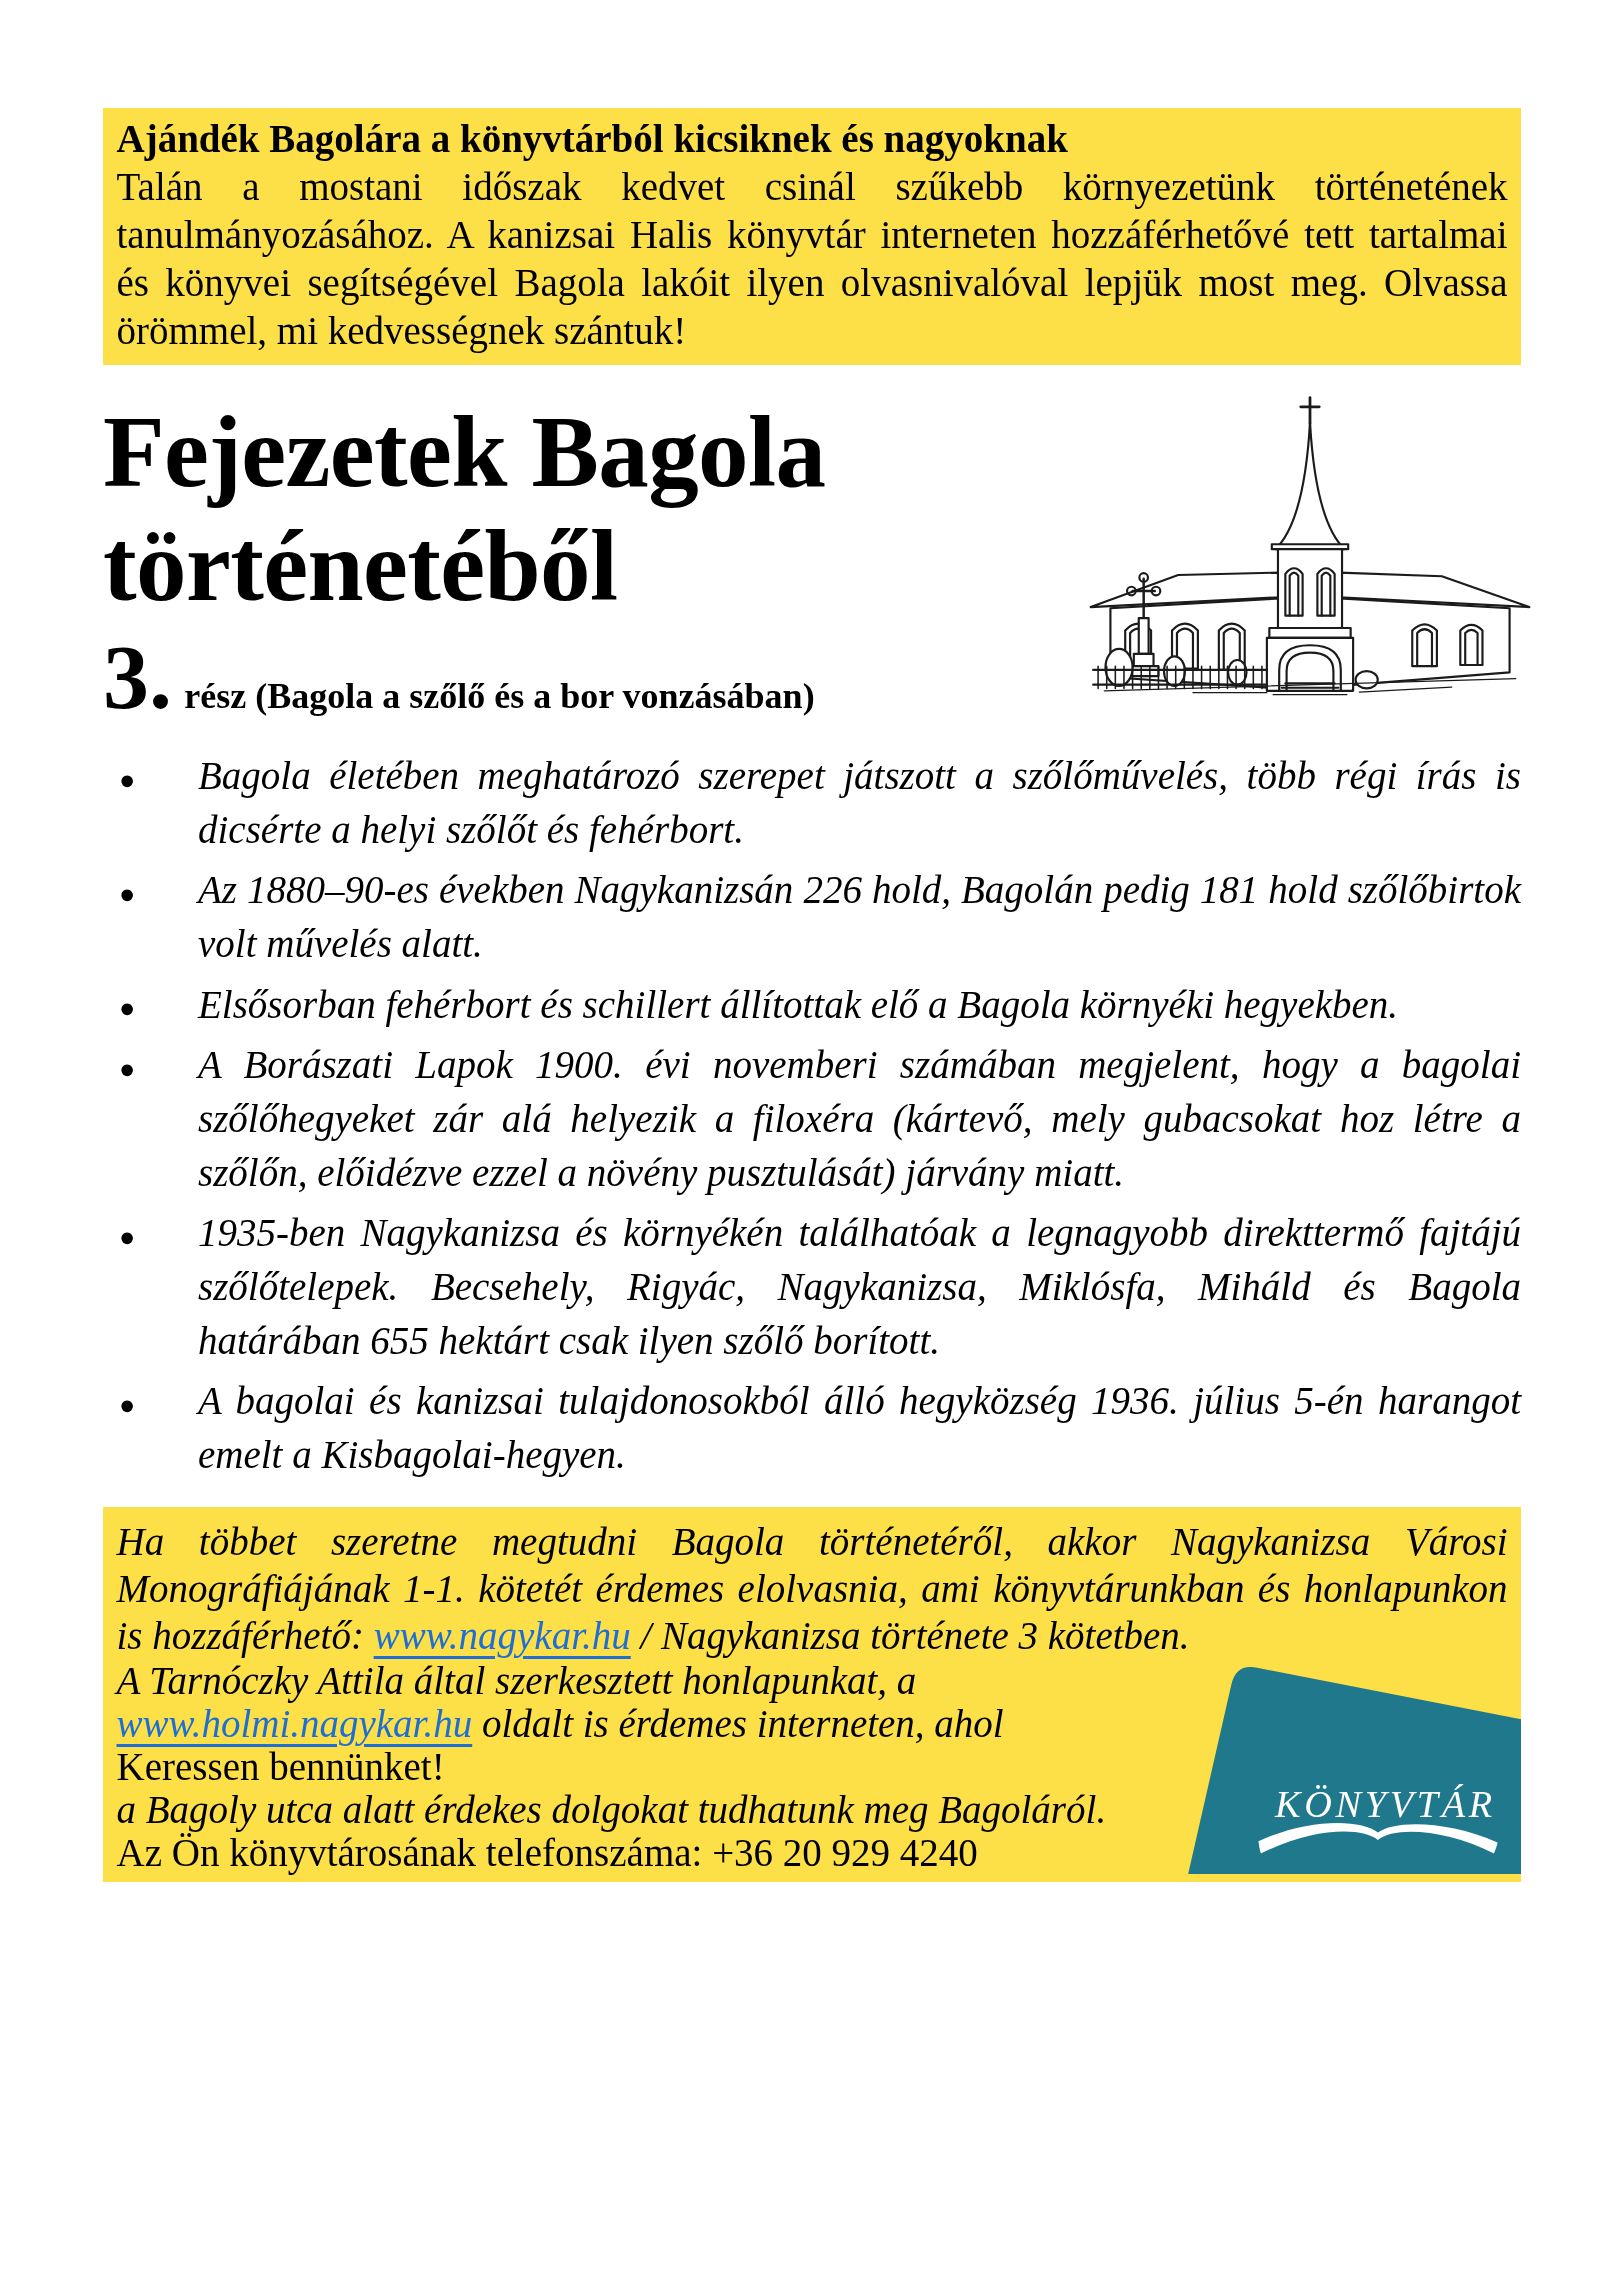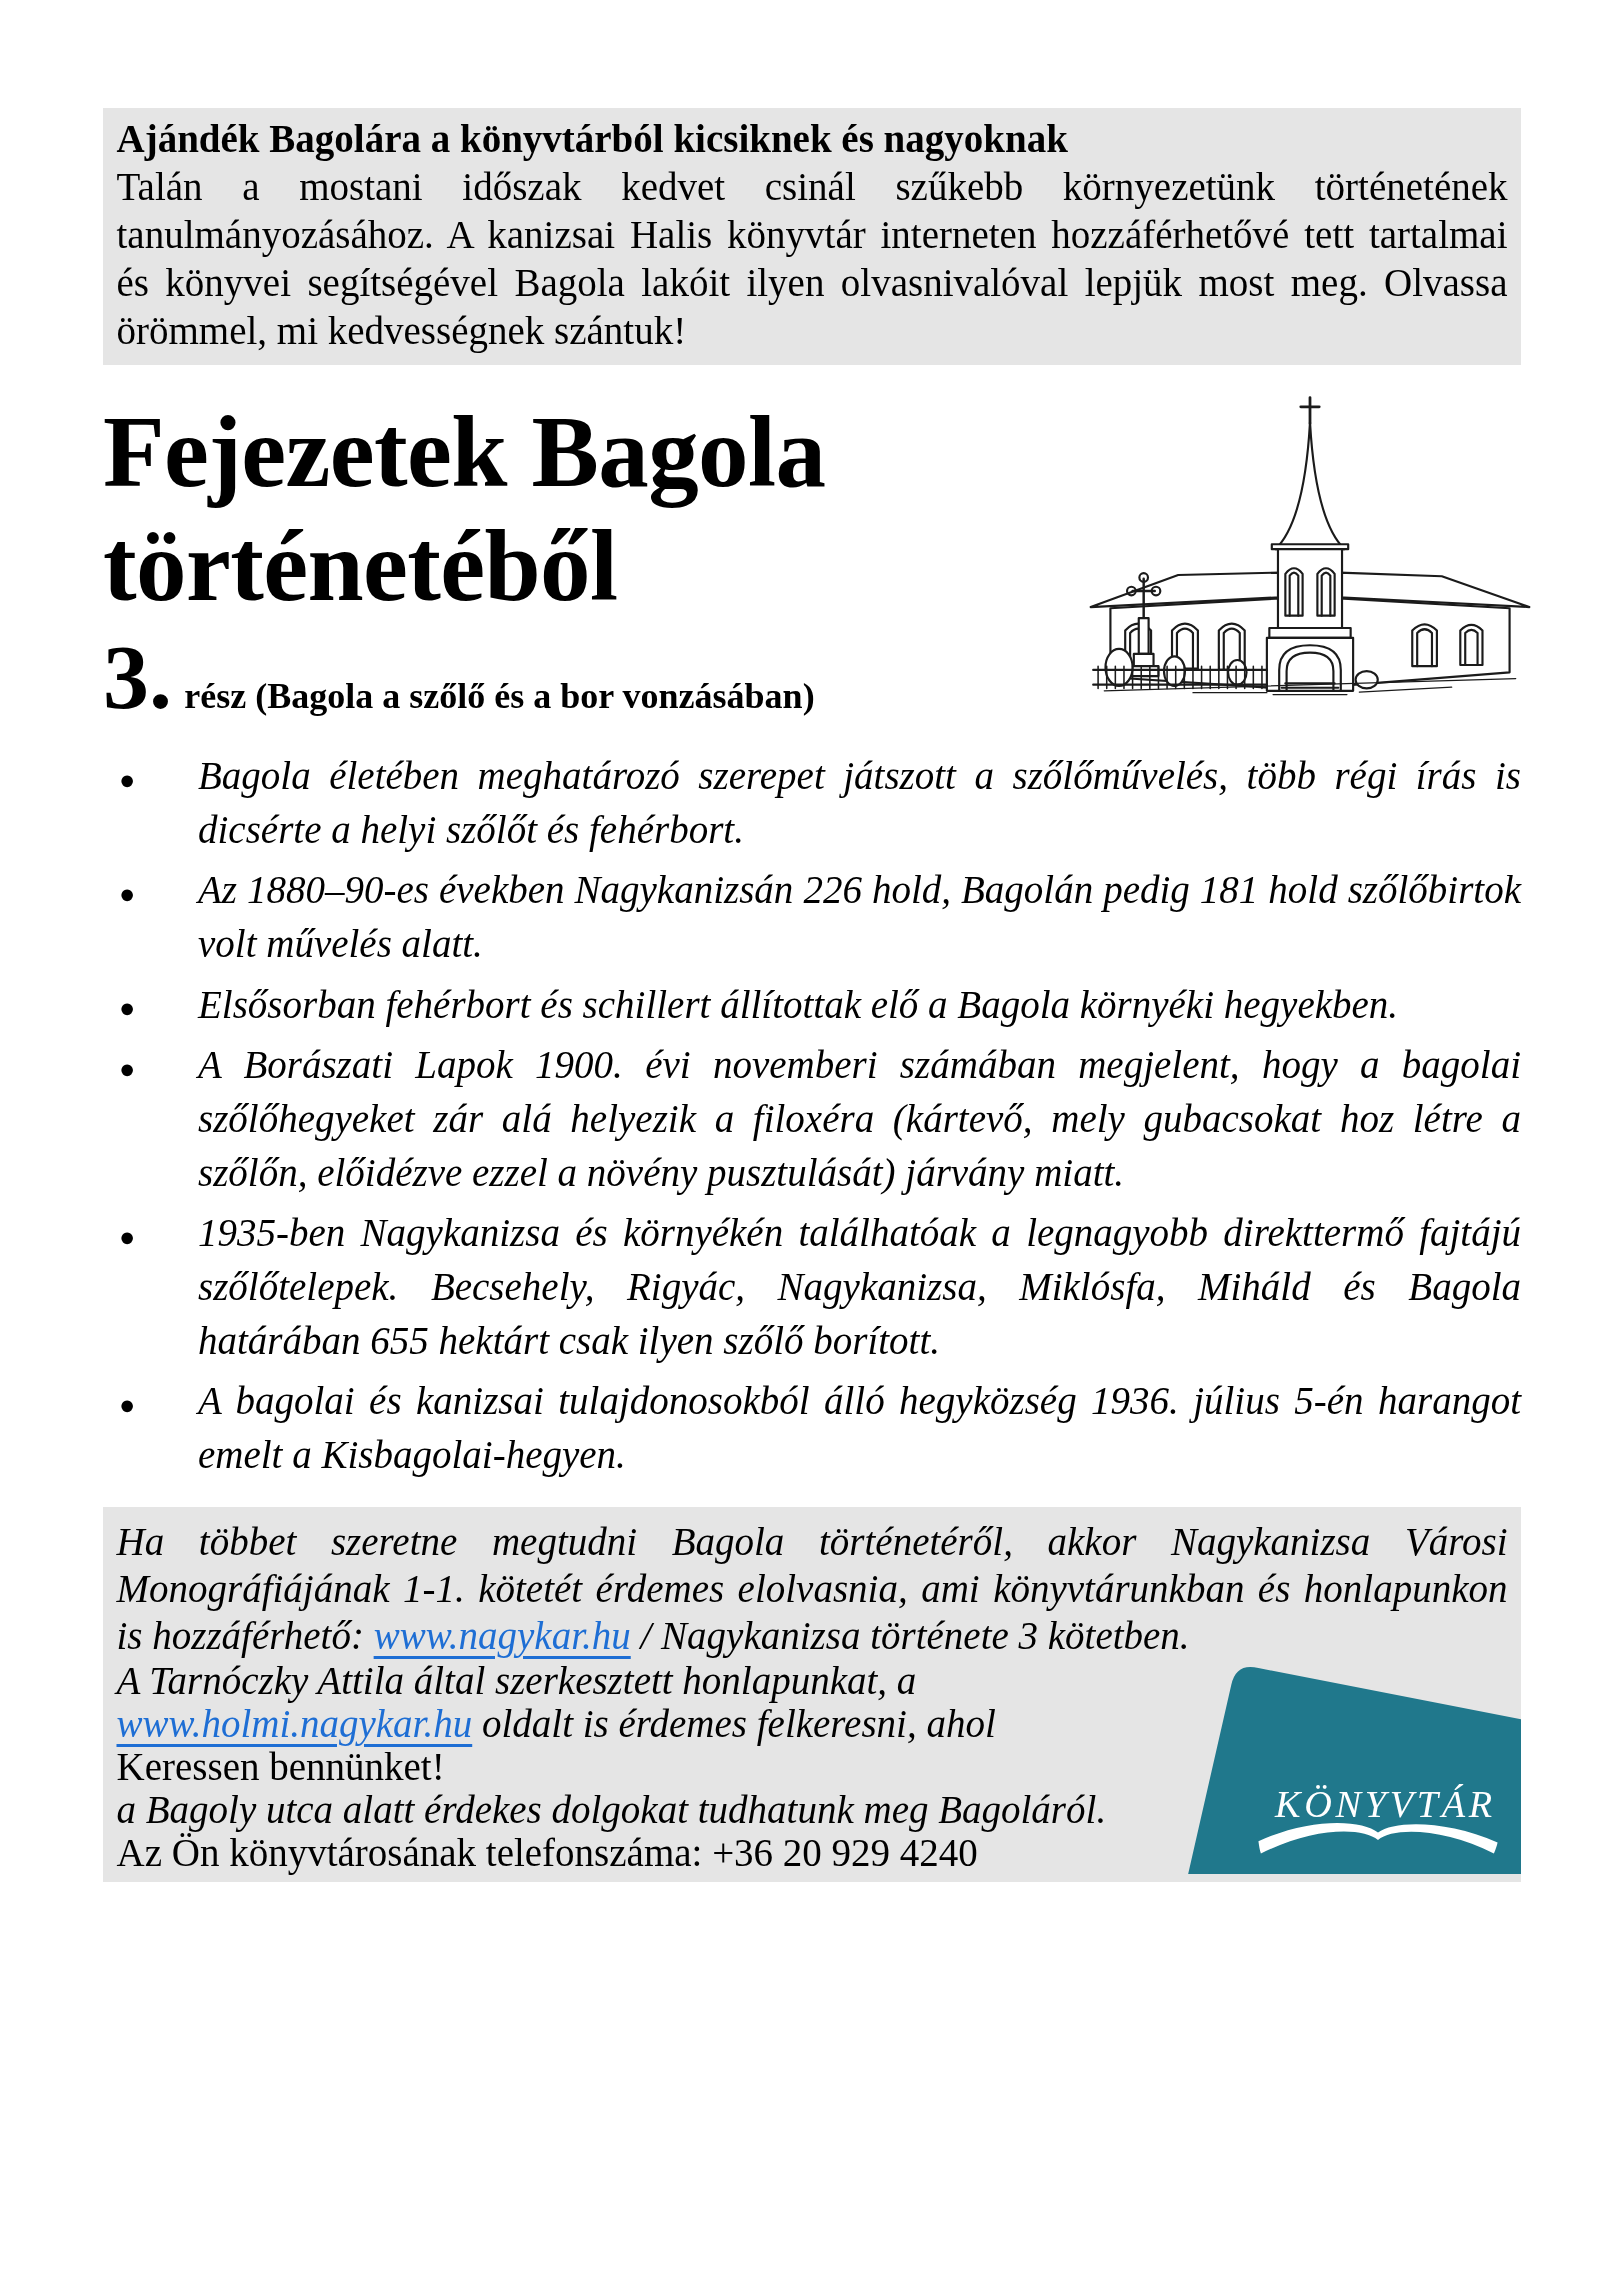--- a/index.html
+++ b/index.html
@@ -8,21 +8,21 @@
     width: 1624px;
     height: 2295px;
     box-sizing: border-box;
     padding: 0 103px;
     background: #ffffff;
     color: #000000;
     font-family: "Liberation Serif", "DejaVu Serif", serif;
     overflow: hidden;
   }
   
-  .graybox { background: #e5e5e5; box-sizing: border-box; }
+  .graybox { background: #fde047; box-sizing: border-box; }
   .intro-box {
     margin-top: 108px;
     padding: 7.4px 13.5px 9.8px 13.5px;
     font-size: 39px;
     line-height: 48px;
   }
   .intro-heading { margin: 0; font-weight: bold; }
   .just { text-align: justify; }
   .intro-body { margin: 0; }
 
@@ -173,21 +173,21 @@
     </p>
 
     <svg class="logo-float" viewBox="0 0 550 355" xmlns="http://www.w3.org/2000/svg" aria-hidden="true" style="font-size:63px">
       <path d="M10,355 L80,48 Q88,12 124,21 L550,104 L550,355 Z" fill="#20788c"></path>
       <text x="330" y="262" text-anchor="middle" fill="#ffffff" font-size="62" letter-spacing="6" style="font-family:'Liberation Serif','DejaVu Serif',serif;">KÖNYVTÁR</text>
       <path fill="#ffffff" d="M128,322 C210,280 292,278 318,300 C344,278 428,282 506,322 C509,315 511,309 512,304 C430,268 345,268 318,288 C291,266 206,264 124,302 C125,309 126,316 128,322 Z"></path>
     </svg>
 
     <p class="outro-line">A Tarnóczky Attila által szerkesztett honlapunkat, a</p>
     <p class="outro-line">
-      <a class="doc-link" href="#">www.holmi.nagykar.hu</a><span> oldalt is érdemes felkeresni, ahol</span>
+      <a class="doc-link" href="#">www.holmi.nagykar.hu</a><span> oldalt is érdemes interneten, ahol</span>
     </p>
     <p class="outro-line upright">Keressen bennünket!</p>
     <p class="outro-line">a Bagoly utca alatt érdekes dolgokat tudhatunk meg Bagoláról.</p>
     <p class="outro-line upright">Az Ön könyvtárosának telefonszáma: +36 20 929 4240</p>
   </section>
 
 </div>
 
 
 </body></html>

